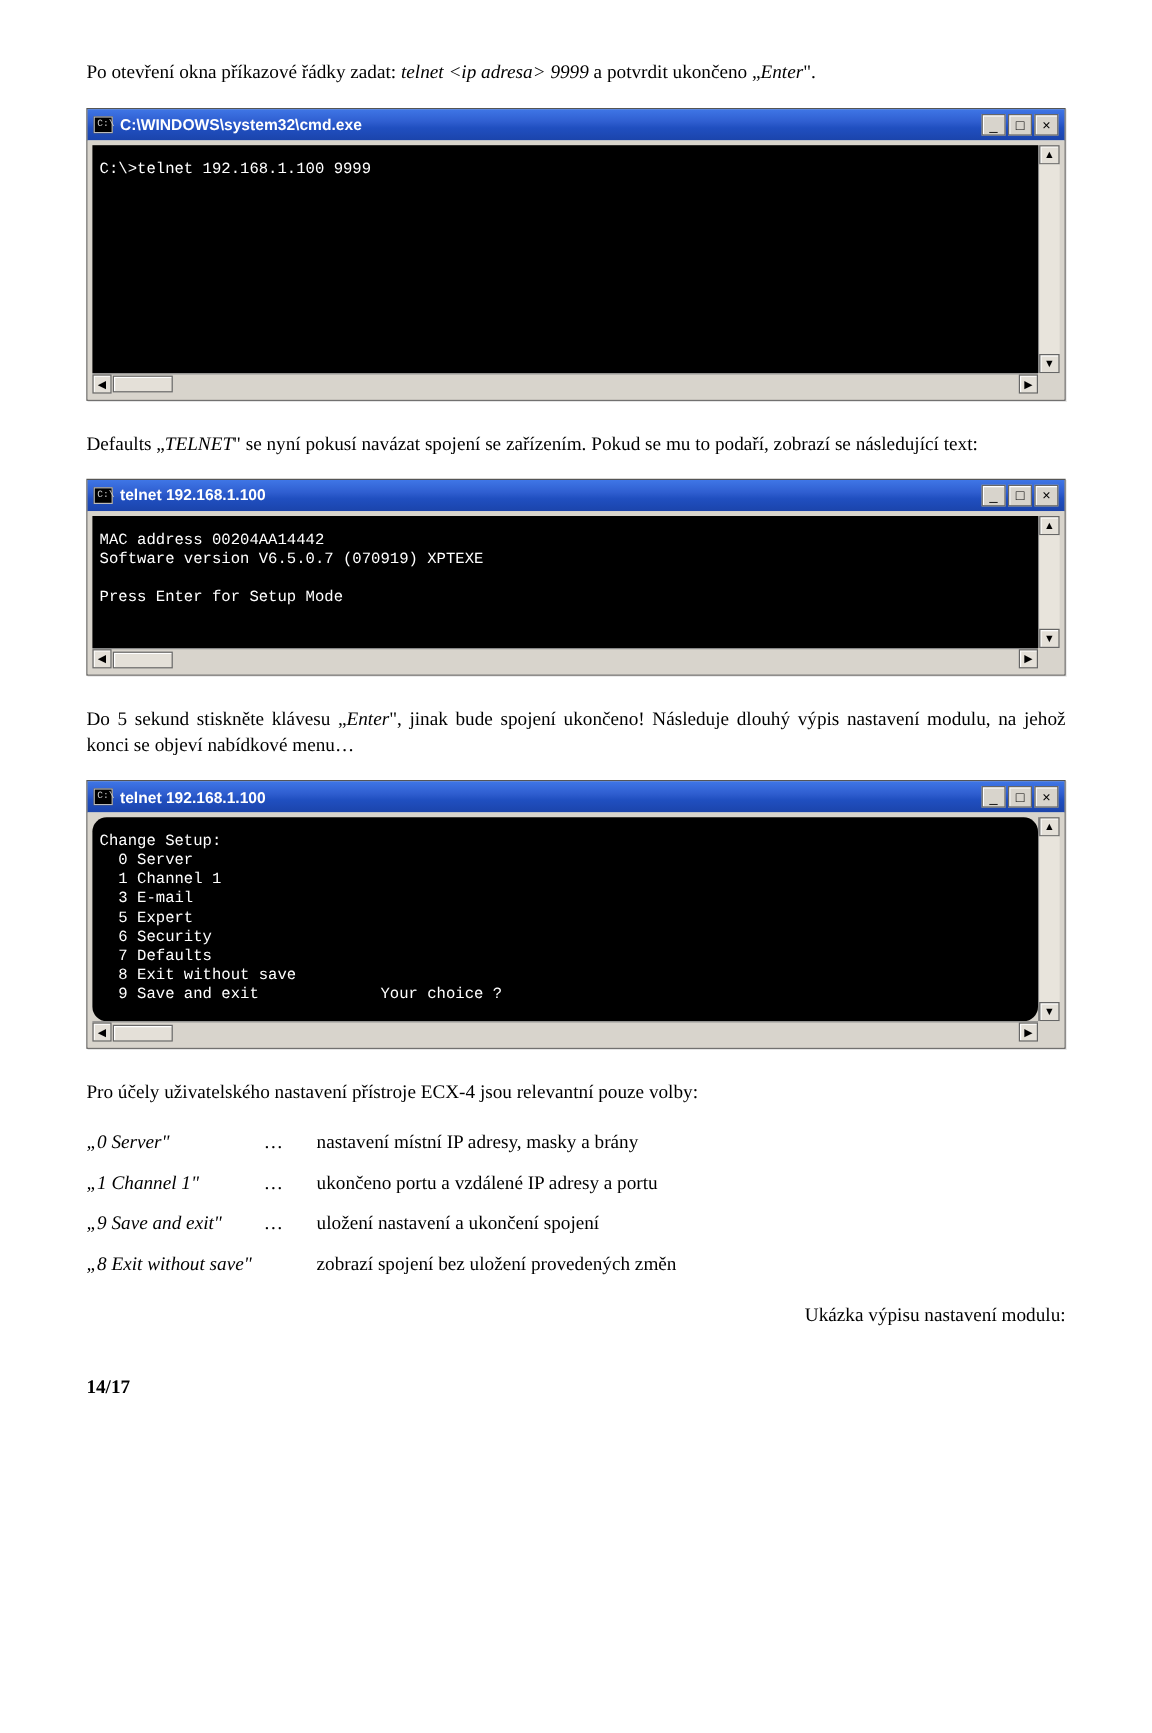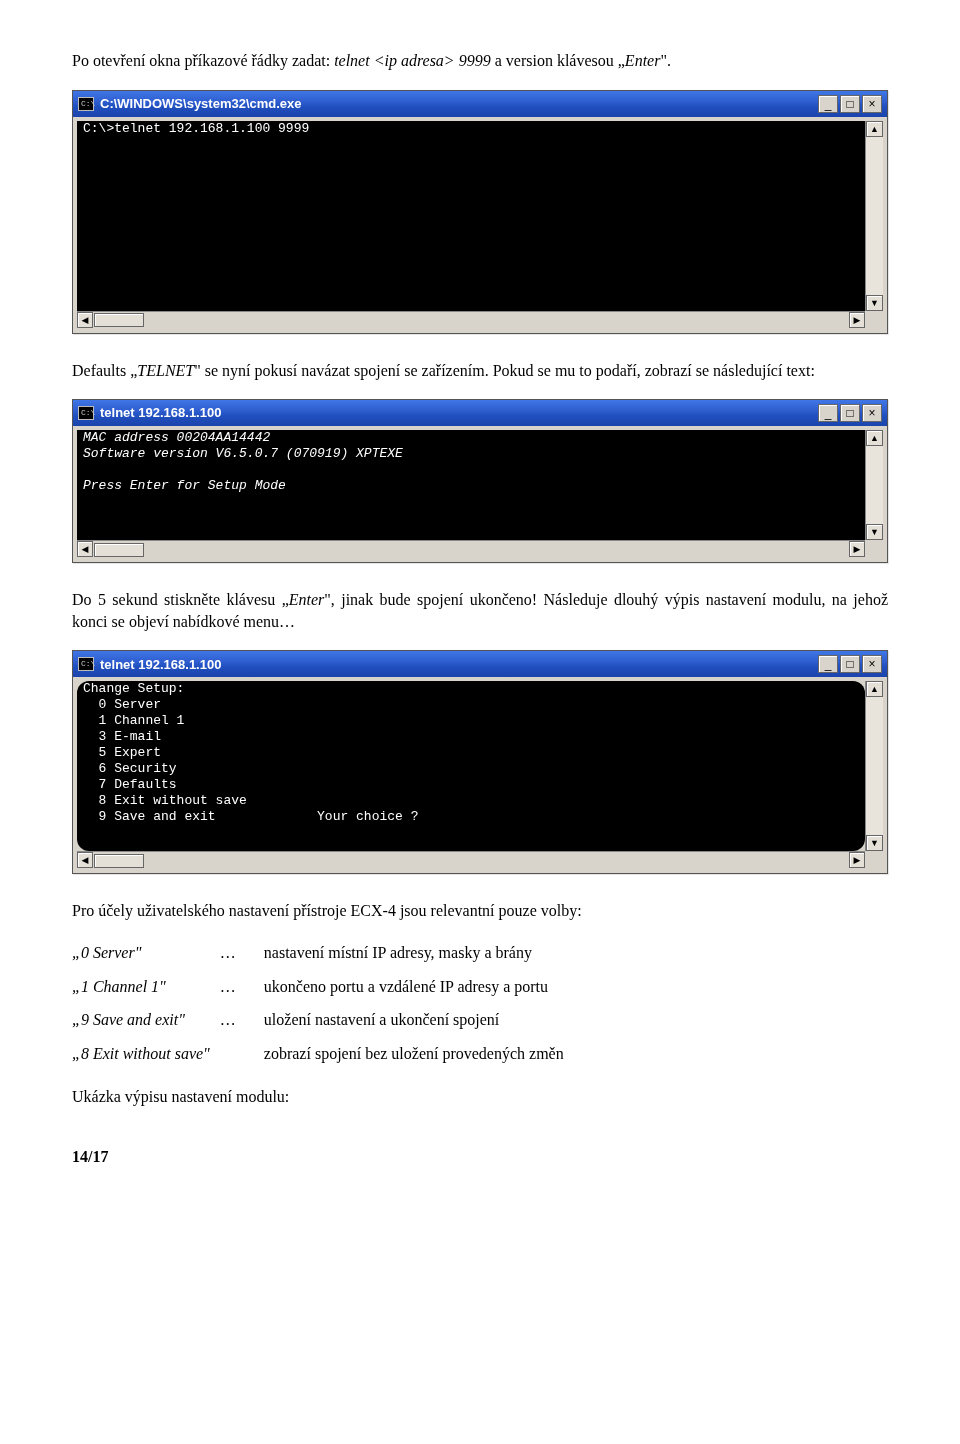--- a/index.html
+++ b/index.html
@@ -6,21 +6,21 @@
     body {
       font-family: "Times New Roman", Times, serif;
       font-size: 16px;
       color: #000;
       background: #fff;
       margin: 0;
       padding: 50px 72px 30px 72px;
       width: 960px;
       line-height: 1.35;
     }
-    p { margin: 0 0 14px 0; }
+    p { margin: 0 0 14px 0; text-align: right; }
     .just { text-align: justify; }
     .italic { font-style: italic; }
 
     .cmdwin {
       border: 1px solid #555;
       background: #e4e0d8;
       margin: 18px 0 26px 0;
       box-shadow: 1px 1px 0 rgba(0,0,0,.1);
     }
     .titlebar {
@@ -64,21 +64,21 @@
       display: flex;
       flex-direction: column;
     }
     .cmdbody-row { display:flex; }
     .cmdbody {
       background: #000;
       color: #fff;
       font-family: "Lucida Console", "Courier New", monospace;
       font-size: 13px;
       line-height: 16px;
-      padding: 0 6px;
+      padding: 12px 6px;
       white-space: pre;
       flex:1;
       min-height: 40px;
     }
     .vscroll {
       width: 18px; background: #d8d4cc;
       border-left: 1px solid #888;
       display: flex; flex-direction: column;
     }
     .sbtn {
@@ -101,36 +101,36 @@
       box-shadow: inset 1px 1px 0 #fff;
       font-size: 9px; text-align: center; line-height: 14px;
     }
     .htrack { flex:1; display:flex; align-items:center; }
     .hbar { height: 14px; width: 50px; margin-left: 1px;
       background: #e4e0d8; border: 1px solid #666;
       box-shadow: inset 1px 1px 0 #fff; }
     .corner { width: 18px; height: 18px; background:#d8d4cc; }
 
     .win1 .cmdbody { height: 190px; }
-    .win2 .cmdbody { height: 110px; font-style: italic; }
+    .win2 .cmdbody { height: 110px; }
     .win3 .cmdbody { height: 170px; border-radius: 12px; }
 
     .opts-table { display: table; border-collapse: separate; margin: 10px 0 16px 0; }
     .orow { display: table-row; }
     .ocell { display: table-cell; padding: 6px 20px 6px 0; vertical-align: top; }
     .ocell.lbl { font-style: italic; white-space: nowrap; padding-right: 10px; }
     .ocell.dots { padding-right: 28px; }
 
     .pagefoot { text-align: left; font-weight: bold; margin-top: 38px; }
   </style>
 </head>
 <body>
 
 <p class="just">
-  <span>Po otevření okna příkazové řádky zadat: </span><span class="italic">telnet &lt;ip adresa&gt; 9999</span><span> a version klávesou „</span><span class="italic">Enter</span><span>".</span>
+  <span>Po otevření okna příkazové řádky zadat: </span><span class="italic">telnet &lt;ip adresa&gt; 9999</span><span> a potvrdit ukončeno „</span><span class="italic">Enter</span><span>".</span>
 </p>
 
 <div class="cmdwin win1">
   <div class="titlebar">
     <span class="appicon">C:\</span>
     <span class="title">C:\WINDOWS\system32\cmd.exe</span>
     <div class="winbtns">
       <span class="winbtn">_</span>
       <span class="winbtn">□</span>
       <span class="winbtn close">×</span>

